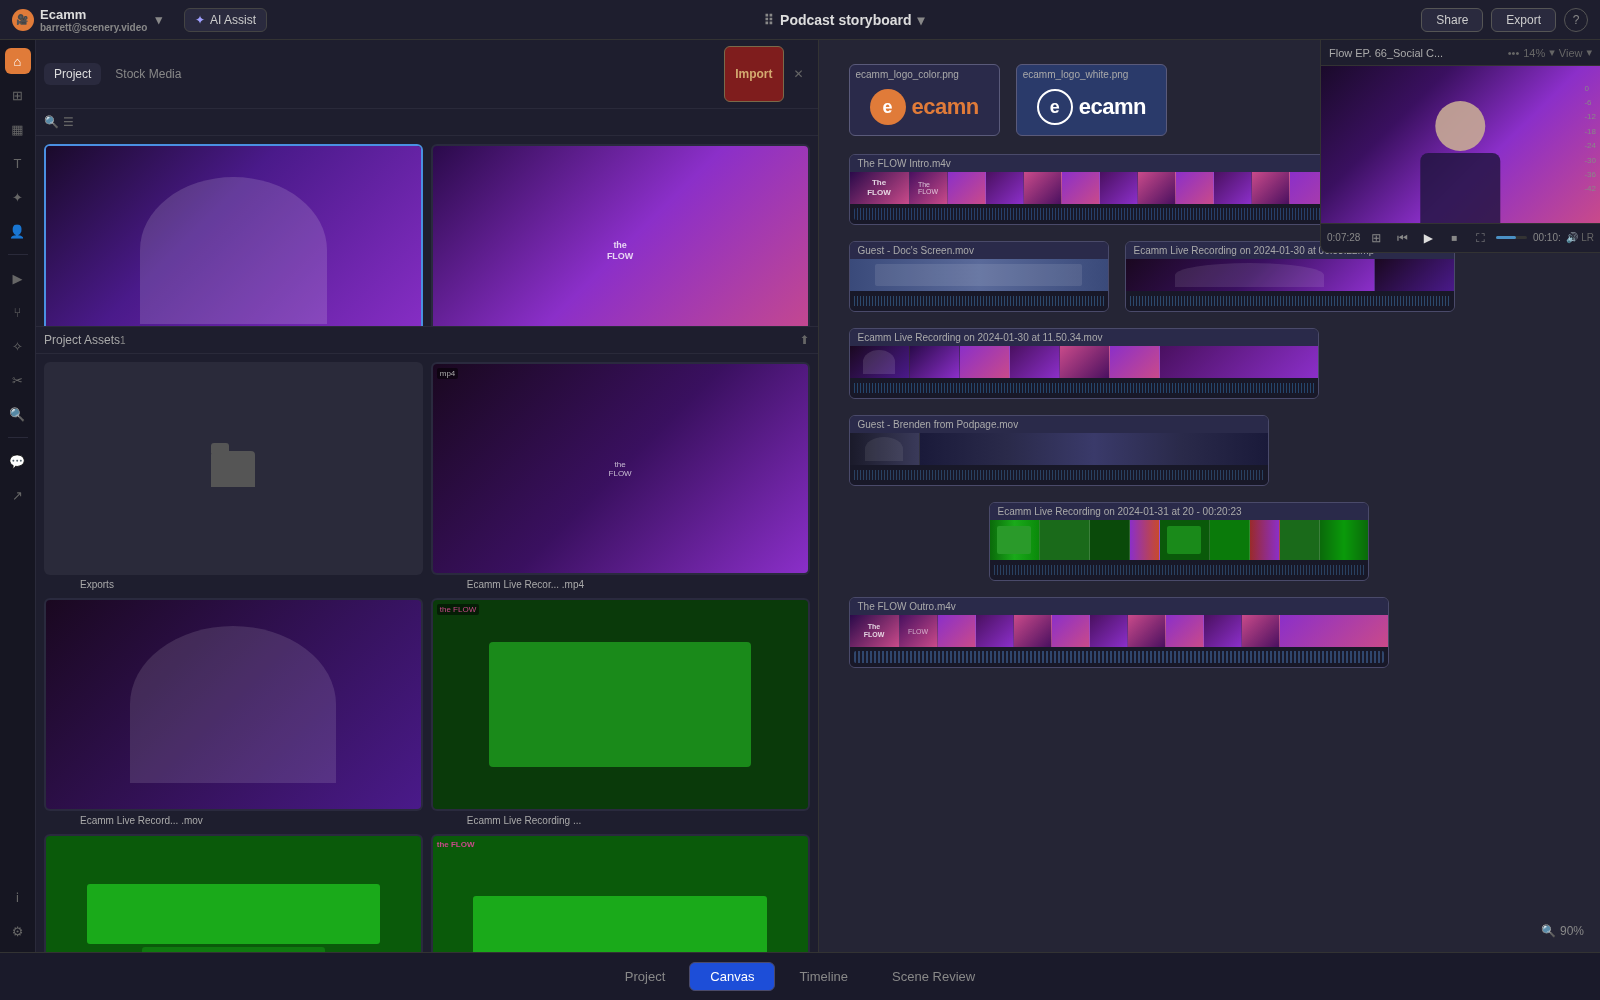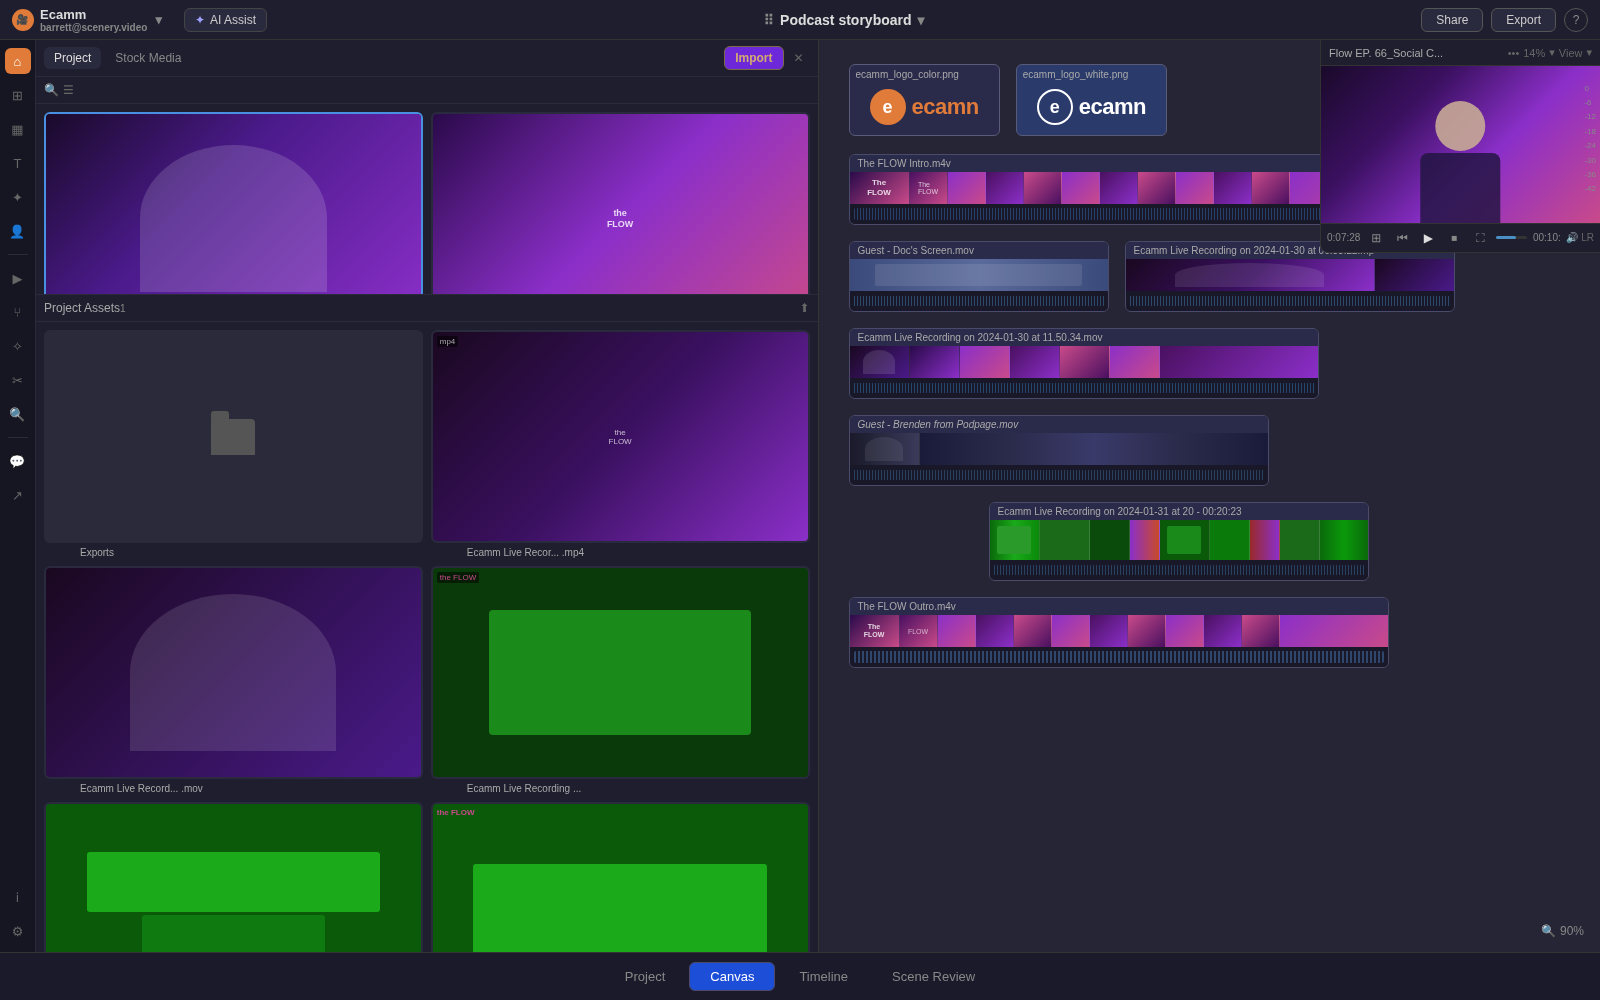--- a/index.html
+++ b/index.html
@@ -23,21 +23,21 @@
     .share-btn { background: #2a2a3e; border: 1px solid #555; border-radius: 6px; padding: 4px 14px; color: #ccc; cursor: pointer; font-size: 12px; }
     .export-btn { background: #2a2a3e; border: 1px solid #555; border-radius: 6px; padding: 4px 14px; color: #ccc; cursor: pointer; font-size: 12px; }
     .help-btn { width: 24px; height: 24px; border-radius: 50%; border: 1px solid #555; display: flex; align-items: center; justify-content: center; color: #888; cursor: pointer; font-size: 12px; }
 
     
     .main-layout { display: flex; height: calc(1000px - 40px - 48px); }
     .sidebar-content { flex: 1; display: flex; flex-direction: column; }
     .sidebar-tabs { display: flex; align-items: center; padding: 6px 8px; gap: 4px; border-bottom: 1px solid #2a2a3a; }
     .sidebar-tab { padding: 4px 10px; border-radius: 6px; font-size: 12px; cursor: pointer; color: #888; }
     .sidebar-tab.active { background: #2a2a3e; color: #ddd; }
-    .import-btn { margin-left: auto; background: #6d28d9; border: 1px solid #7a6a4a; border-radius: 6px; padding: 4px 10px; color: #d4aa70; cursor: pointer; font-size: 12px; font-weight: 600; }
+    .import-btn { margin-left: auto; background: #7f1d1d; border: 1px solid #7a6a4a; border-radius: 6px; padding: 20px 10px; color: #d4aa70; cursor: pointer; font-size: 12px; font-weight: 600; }
     .close-btn { width: 22px; height: 22px; display: flex; align-items: center; justify-content: center; color: #666; cursor: pointer; }
     .search-bar { padding: 6px 8px; border-bottom: 1px solid #2a2a3a; display: flex; align-items: center; gap: 4px; }
     .search-input { flex: 1; background: #2a2a3e; border: 1px solid #3a3a4e; border-radius: 6px; padding: 4px 8px; color: #ccc; font-size: 12px; outline: none; }
     .search-input::placeholder { color: #555; }
     .list-icon { color: #666; cursor: pointer; }
     .media-item { display: flex; flex-direction: column; gap: 4px; cursor: pointer; }
     .media-thumb { width: 100%; aspect-ratio: 16/9; border-radius: 6px; overflow: hidden; background: #2a2a3e; position: relative; border: 2px solid transparent; }
     .media-thumb.selected { border-color: #4a90e2; }
     .media-label { font-size: 10px; color: #aaa; white-space: nowrap; overflow: hidden; text-overflow: ellipsis; margin-left: 36px; }
 
@@ -334,21 +334,21 @@
               <div style="flex:1;background:linear-gradient(135deg,#4a1060,#8b2fc9);"></div>
             </div>
           </div>
           <div style="height:20px;background:#181828;display:flex;align-items:center;padding:0 4px;">
             <div style="flex:1;height:10px;background:repeating-linear-gradient(90deg,#2a5a8a 0px,#2a5a8a 1px,transparent 1px,transparent 3px);opacity:0.7;"></div>
           </div>
         </div>
       </div>
 
       <div style="margin-bottom:16px;cursor:pointer;">
-        <div style="border:1px solid #4a4a6a;border-radius:6px;overflow:hidden;width:420px;font-style:italic;">
+        <div style="border:1px solid #4a4a6a;border-radius:6px;overflow:hidden;width:420px;">
           <div style="background:#2a2a4a;padding:3px 8px;font-size:10px;color:#aaa;">
             <span>Guest - Brenden from Podpage.mov</span>
           </div>
           <div style="display:flex;height:32px;overflow:hidden;">
             <div style="width:70px;flex-shrink:0;background:linear-gradient(90deg,#1a1a2a,#3a3a5a);border-right:1px solid rgba(255,255,255,0.1);display:flex;align-items:center;justify-content:center;">
               <div style="width:55%;height:75%;background:rgba(255,255,255,0.08);border-radius:50% 50% 0 0;"></div>
             </div>
             <div style="flex:1;background:linear-gradient(90deg,#1a1a3a,#2a2a4a,#3a3a6a,#2a2a4a,#1a1a3a);"></div>
           </div>
           <div style="height:20px;background:#181828;display:flex;align-items:center;padding:0 4px;">

